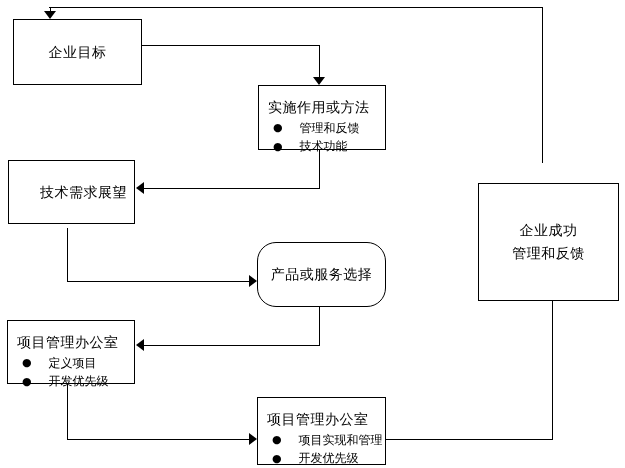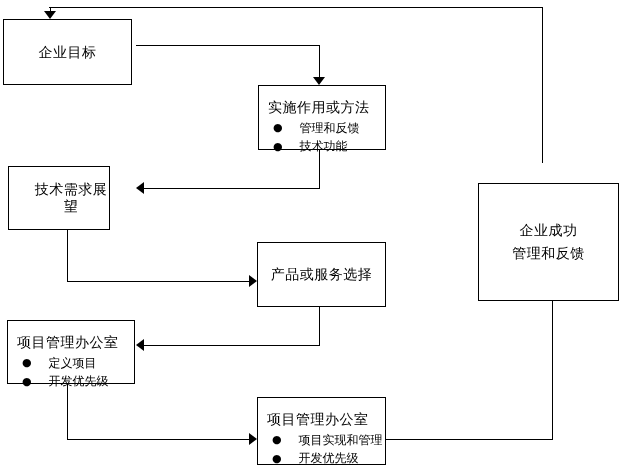--- a/index.html
+++ b/index.html
@@ -100,41 +100,41 @@
   <div class="arrow left" style="left:136px;top:339px;"></div>
 
   <div class="line v" style="left:67px;top:384px;height:56px;"></div>
   <div class="line h" style="left:67px;top:439px;width:182px;"></div>
   <div class="arrow right" style="left:249px;top:433px;"></div>
 
   <div class="line h" style="left:386px;top:439px;width:167px;"></div>
   <div class="line v" style="left:552px;top:289px;height:151px;"></div>
   <div class="arrow up" style="left:546px;top:281px;"></div>
 
-  <div class="node center" style="left:3px;top:19px;width:129px;height:66px;">
+  <div class="node center" style="left:13px;top:19px;width:129px;height:66px;">
     <div class="node-title">企业目标</div>
   </div>
 
   <div class="node list" style="left:258px;top:85px;width:128px;height:65px;">
     <div class="node-title">实施作用或方法</div>
     <div class="bullet-row">
       <span class="dot">●</span>
       <span>管理和反馈</span>
     </div>
     <div class="bullet-row">
       <span class="dot">●</span>
       <span>技术功能</span>
     </div>
   </div>
 
-  <div class="node center" style="left:8px;top:166px;width:102px;height:64px;padding-left:24px;">
+  <div class="node center" style="left:8px;top:160px;width:127px;height:64px;padding-left:24px;">
     <div class="node-title">技术需求展望</div>
   </div>
 
-  <div class="node center" style="left:257px;top:242px;width:129px;height:65px;">
+  <div class="node center" style="left:257px;top:242px;width:129px;height:65px;border-radius:19px;">
     <div class="node-title">产品或服务选择</div>
   </div>
 
   <div class="node list" style="left:7px;top:320px;width:128px;height:64px;">
     <div class="node-title">项目管理办公室</div>
     <div class="bullet-row">
       <span class="dot">●</span>
       <span>定义项目</span>
     </div>
     <div class="bullet-row">

